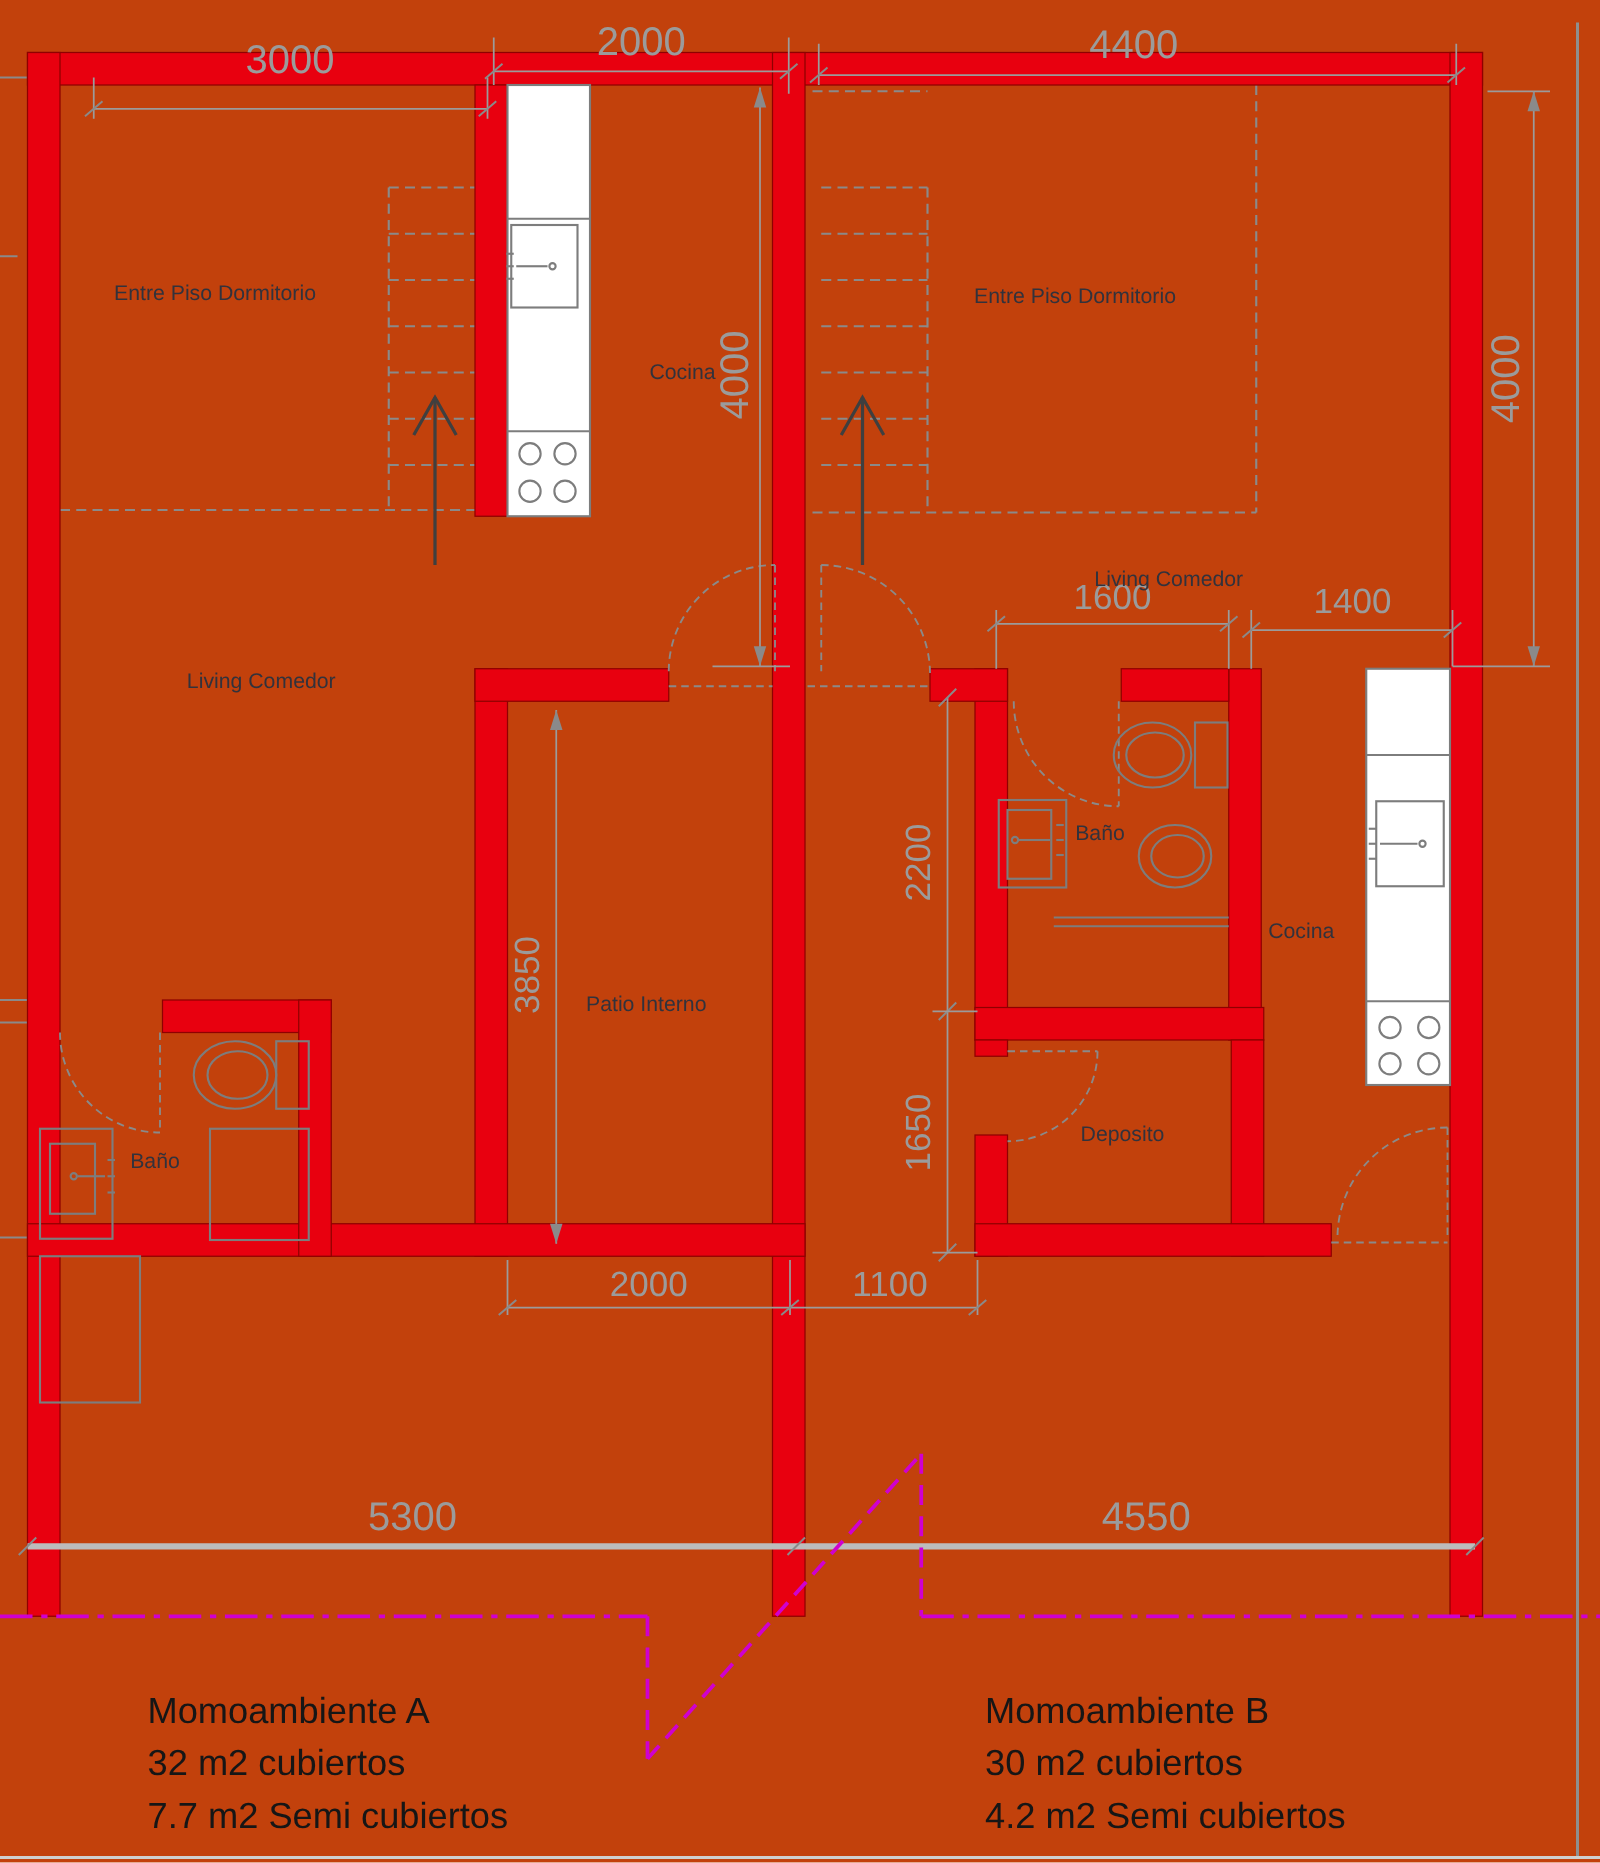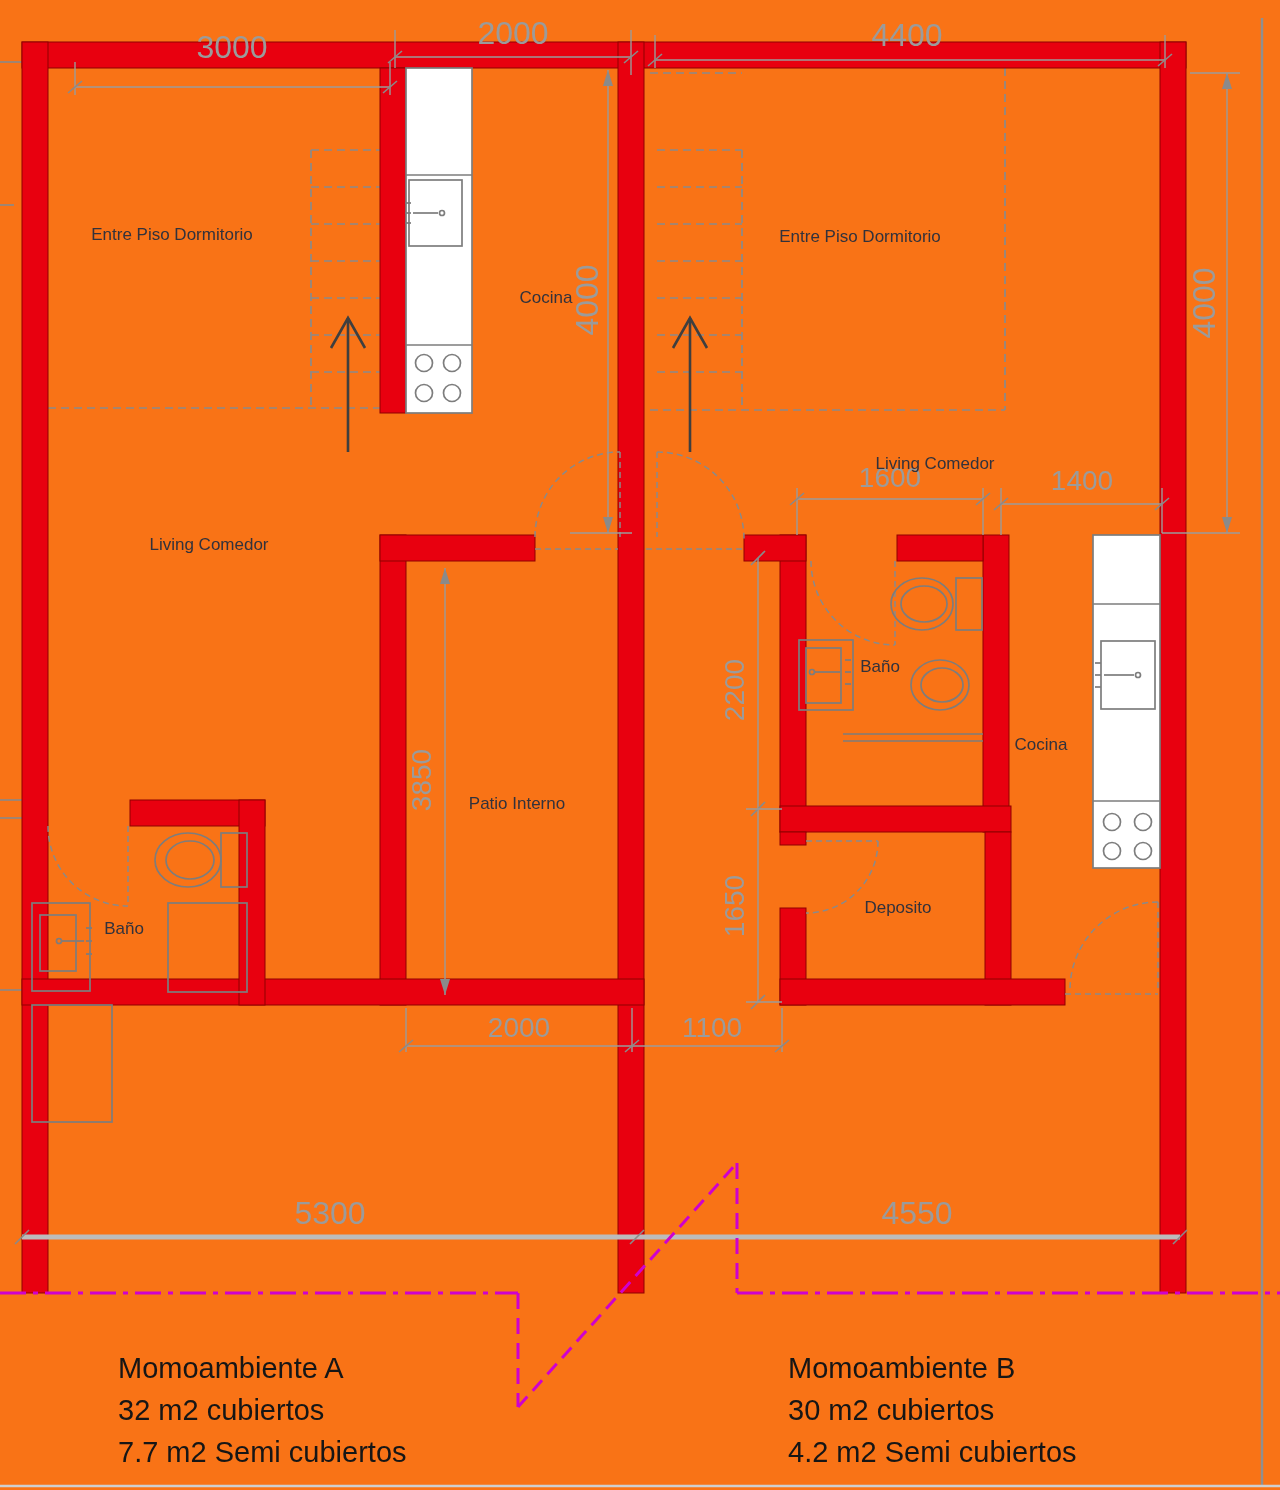--- a/index.html
+++ b/index.html
@@ -1,16 +1,16 @@
 <!DOCTYPE html>
 <html><head>
 <meta charset="utf-8">
 <style>
   html,body{margin:0;padding:0;background:#ffffff;}
-  .page{width:1280px;height:1490px;position:relative;background:#f97316;font-family:"Liberation Sans",sans-serif;}
+  .page{width:1280px;height:1490px;position:relative;background:#c2410c;font-family:"Liberation Sans",sans-serif;}
   svg{display:block;}
   .wall{fill:#e8000f;stroke:#8f0000;stroke-width:1;}
   .fix{fill:none;stroke:#7d7d7d;stroke-width:1.7;}
   .fixw{fill:#ffffff;stroke:#7d7d7d;stroke-width:1.7;}
   .dash{fill:none;stroke:#8a8a8a;stroke-width:1.7;stroke-dasharray:8 5;}
   .door{fill:none;stroke:#8a8a8a;stroke-width:1.5;stroke-dasharray:6 4;}
   .dim{stroke:#9b9b9b;stroke-width:1.4;fill:none;}
   .dimthick{stroke:#bcbcbc;stroke-width:5;fill:none;}
   .tick{stroke:#8a8a8a;stroke-width:1.6;}
   .arrhead{fill:#8a8a8a;stroke:none;}

